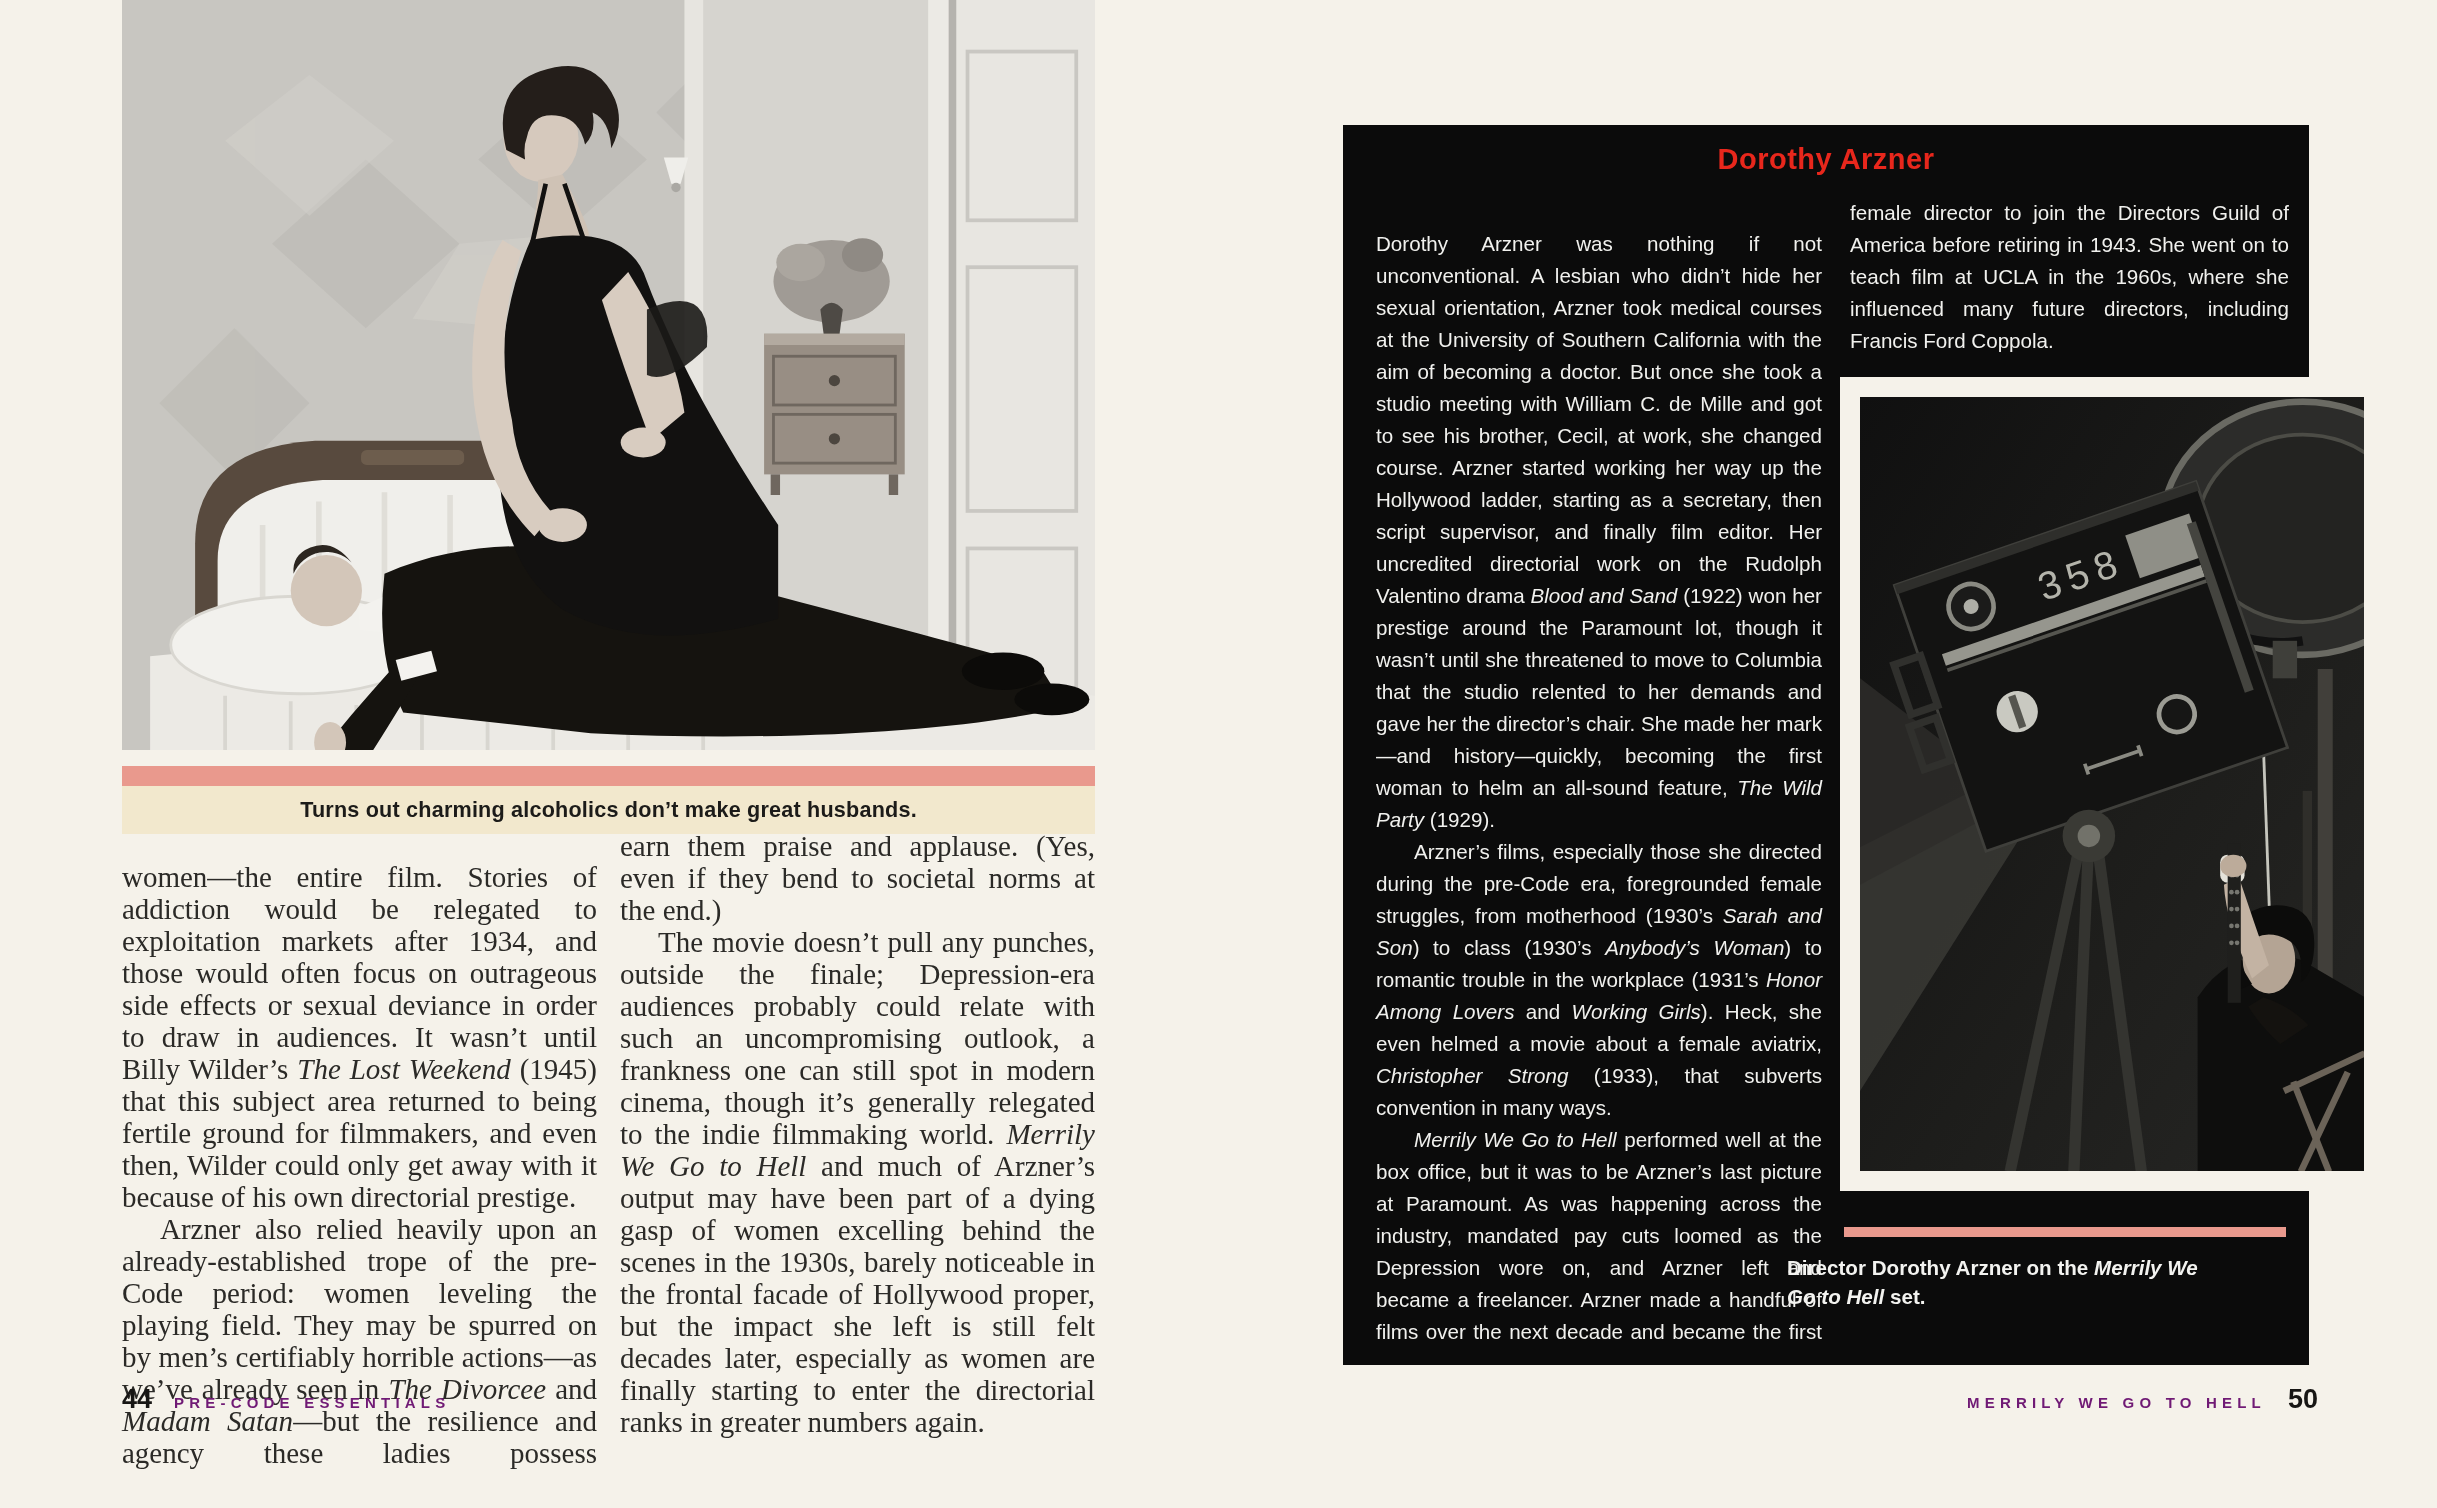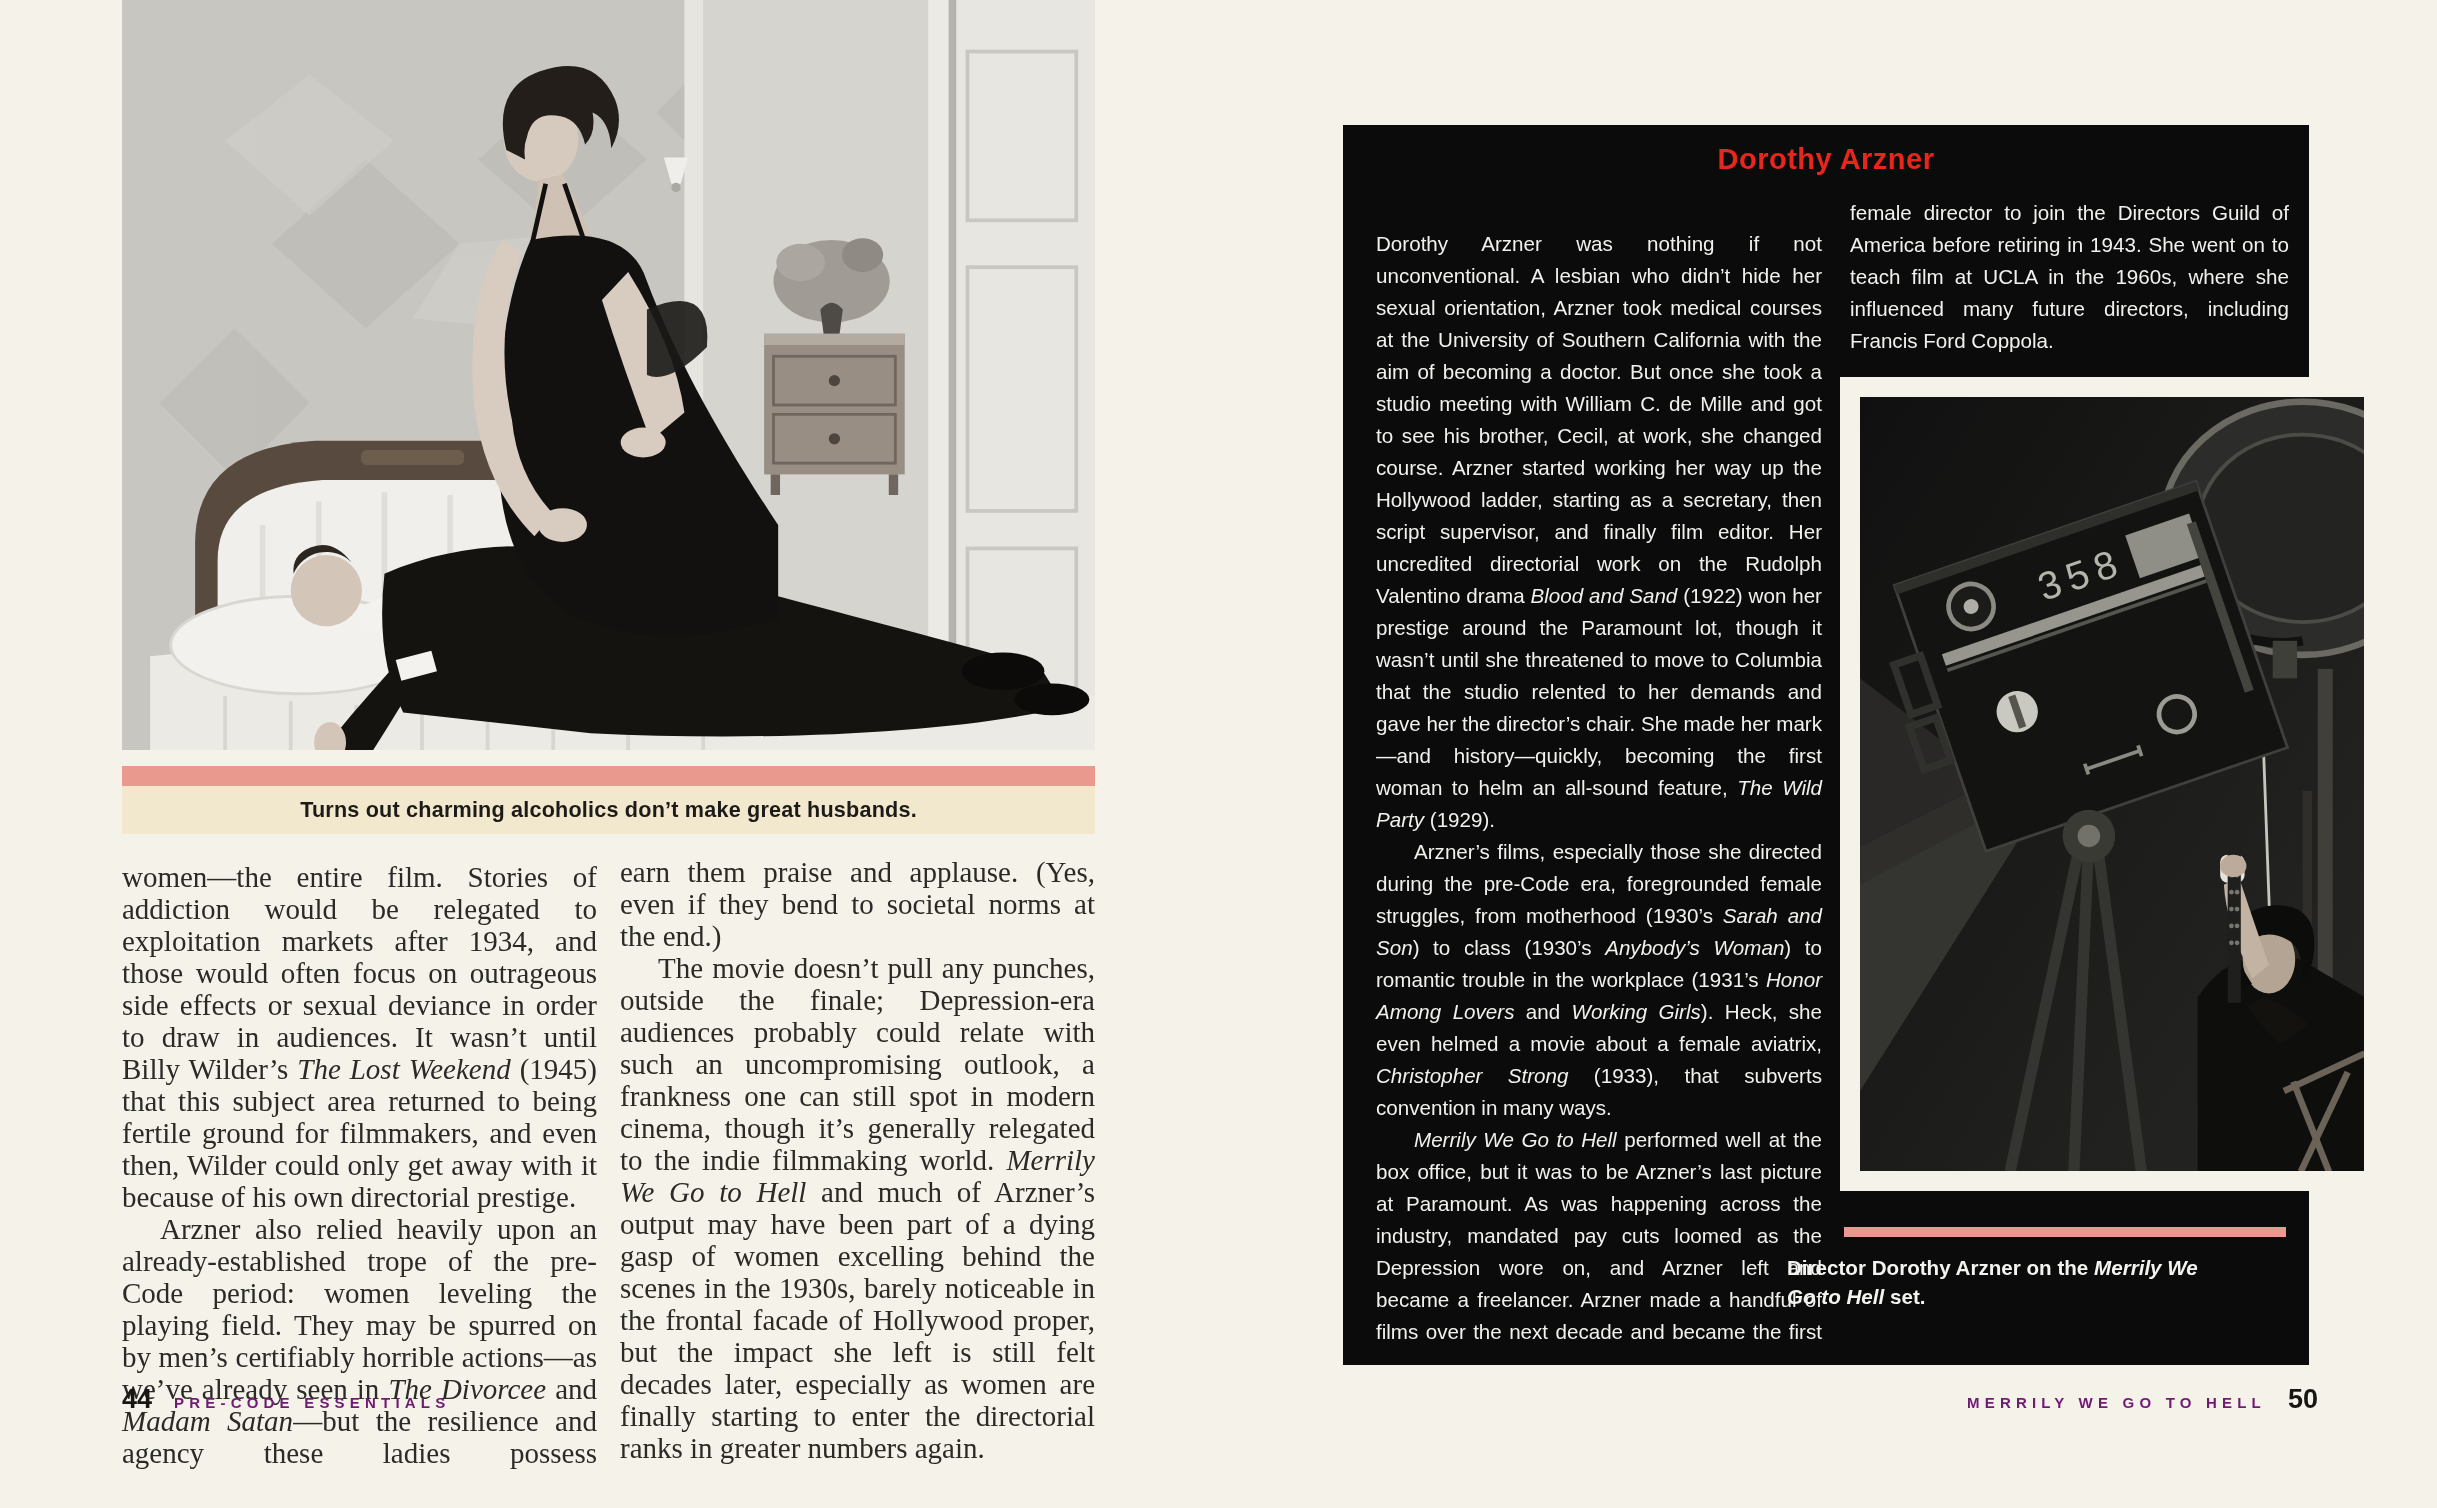--- a/index.html
+++ b/index.html
@@ -12,21 +12,21 @@
   #left-photo { left:122px; top:0; width:973px; height:750px; background:#c8c6c1; }
   #left-photo svg { display:block; width:100%; height:100%; }
 
   #left-accent-bar { left:122px; top:766px; width:973px; height:19.7px; background:#e9998d; }
   #left-caption-box { left:122px; top:786px; width:973px; height:48px; background:#f2e8cd;
     display:flex; align-items:center; justify-content:center; }
   #left-caption-box .cap { font-weight:bold; font-size:21.6px; letter-spacing:0.2px; color:#1c1b19; }
 
   .body-col { width:475px; }
   #body-col-1 { left:122px; top:861px; }
-  #body-col-2 { left:620px; top:856px; }
+  #body-col-2 { left:620px; top:830px; }
   .body-col p { font-family:"Liberation Serif", serif; font-size:29px; line-height:32px;
     color:#2b2a27; text-align:justify; }
   .body-col p.indent { text-indent:38px; }
   .body-col p.cont { text-align-last:justify; }
 
   .footer { top:1384px; display:flex; align-items:baseline; gap:22px; }
   #footer-left { left:122px; }
   #footer-right { right:120px; }
   .pagenum { font-weight:bold; font-size:27px; color:#171614; }
   .footlabel { font-size:15px; letter-spacing:5.2px; color:#701a75; font-weight:bold; }

